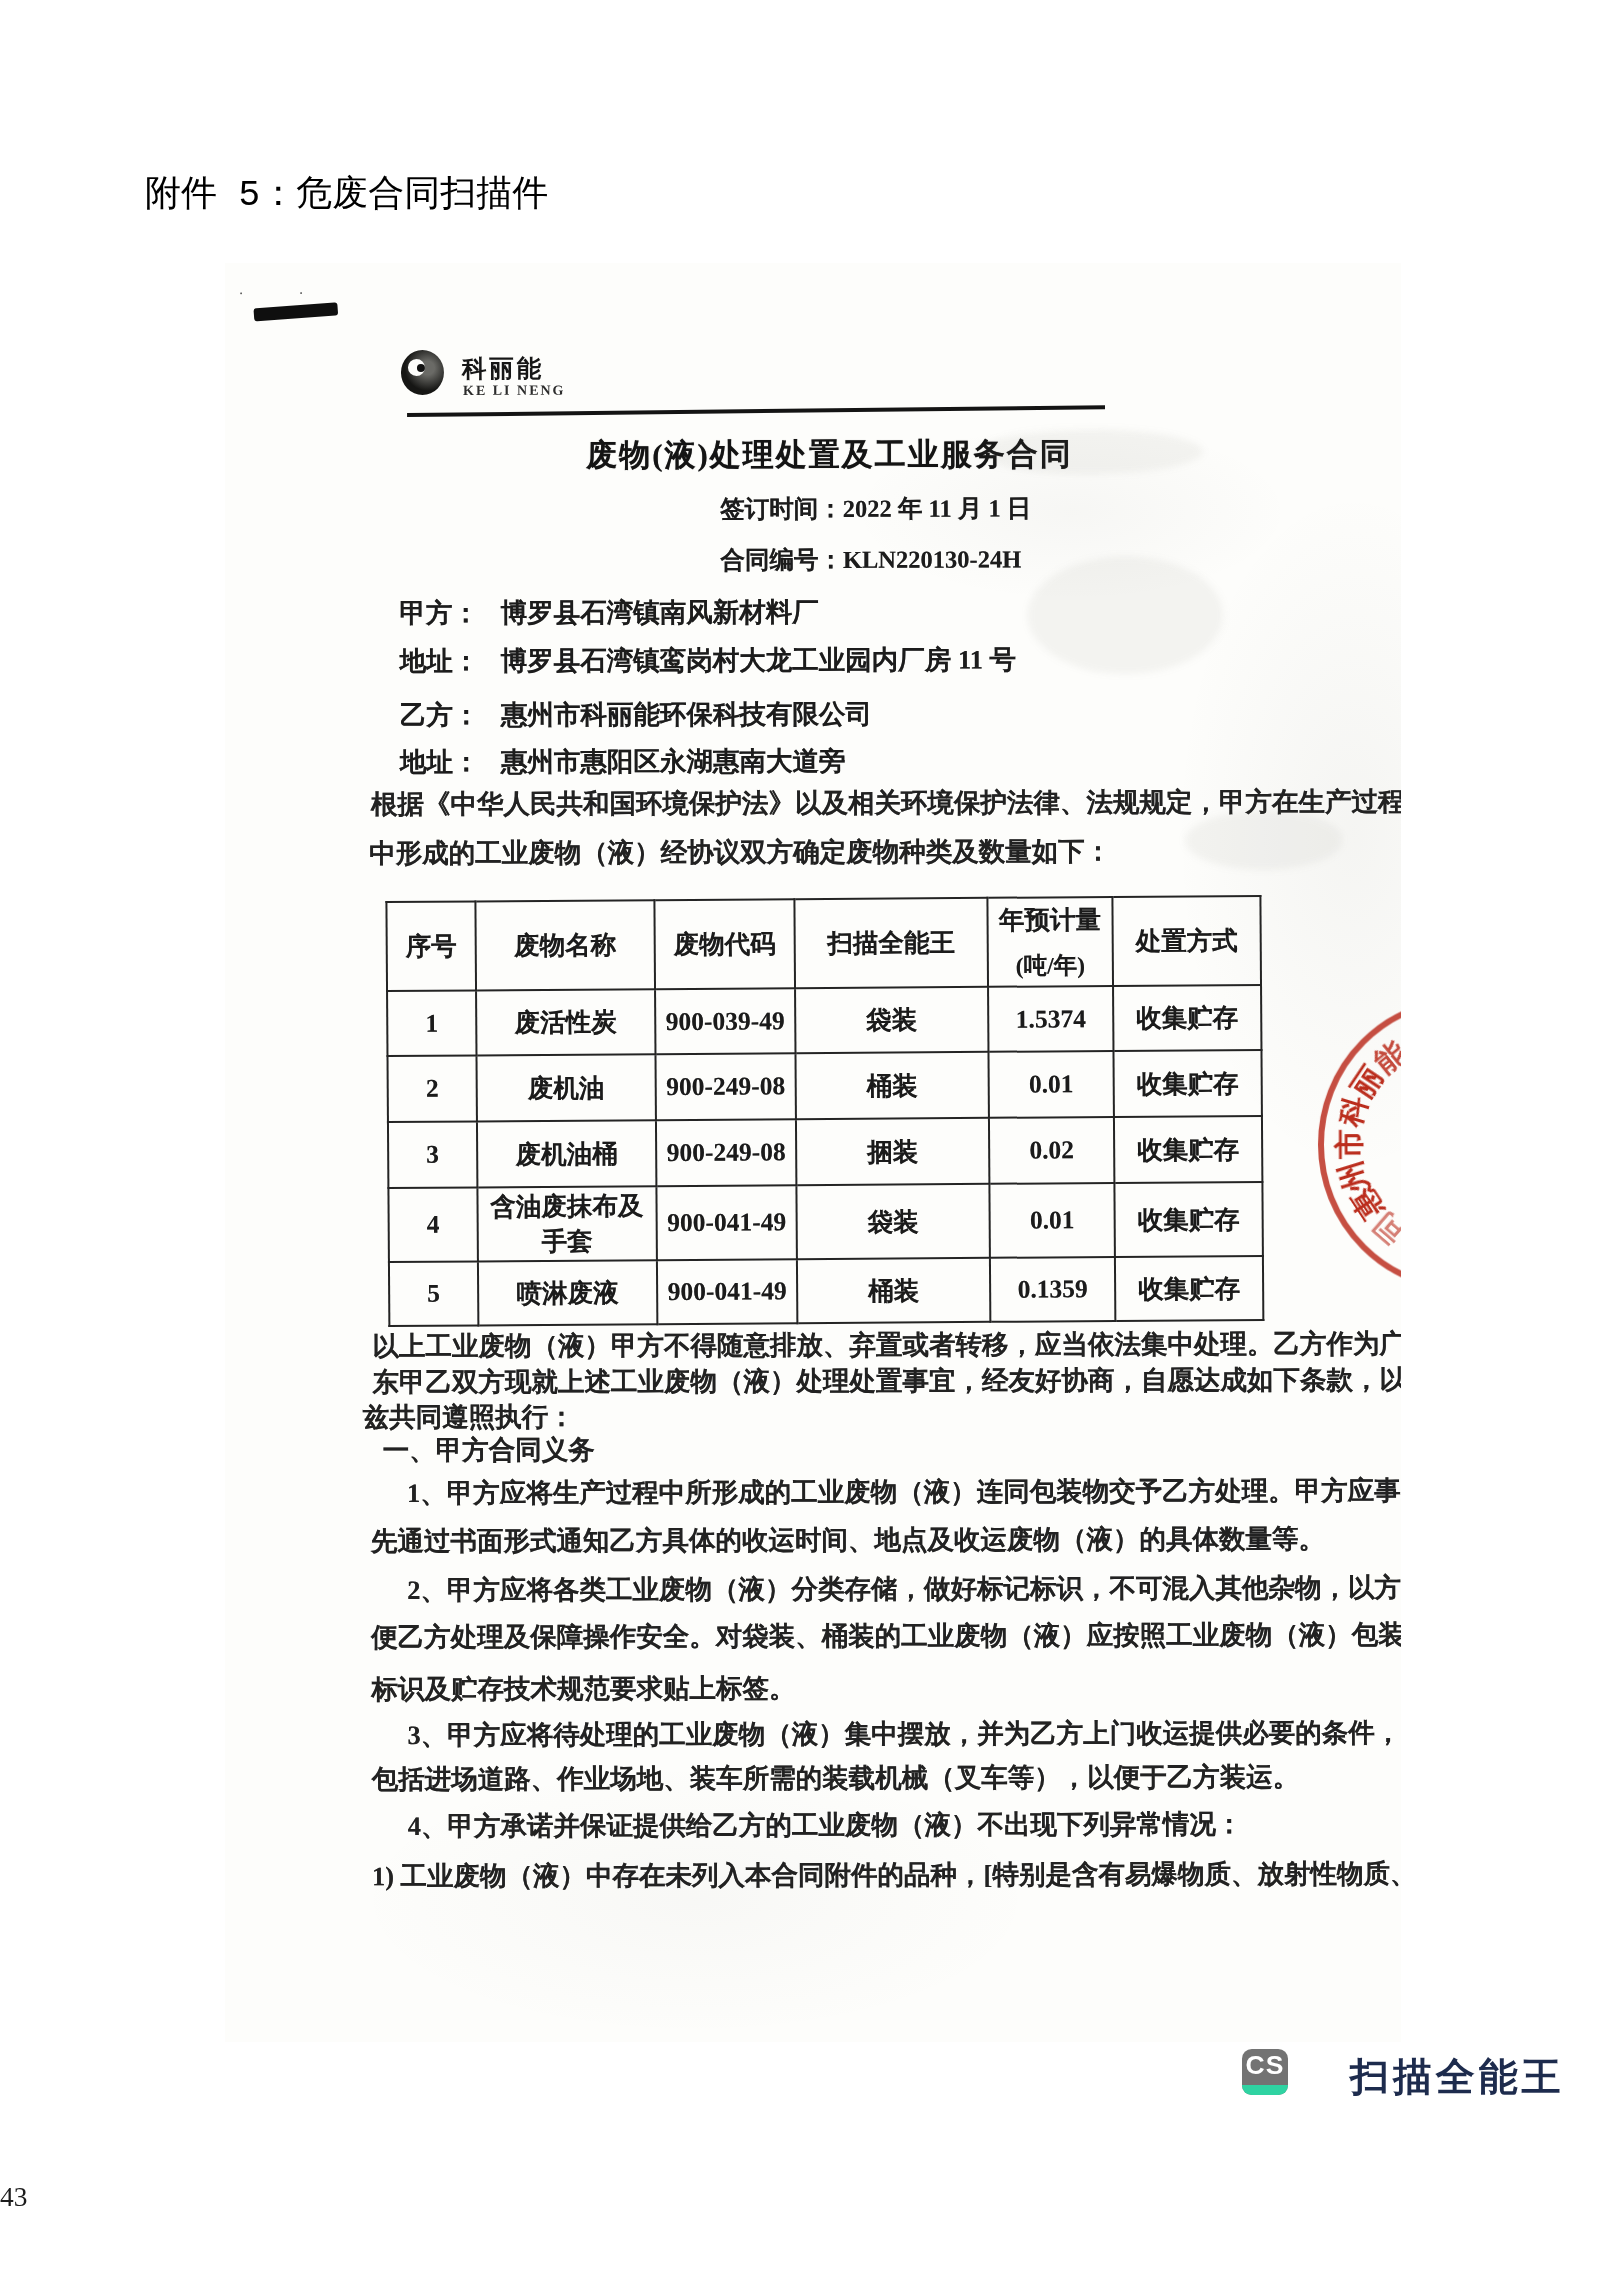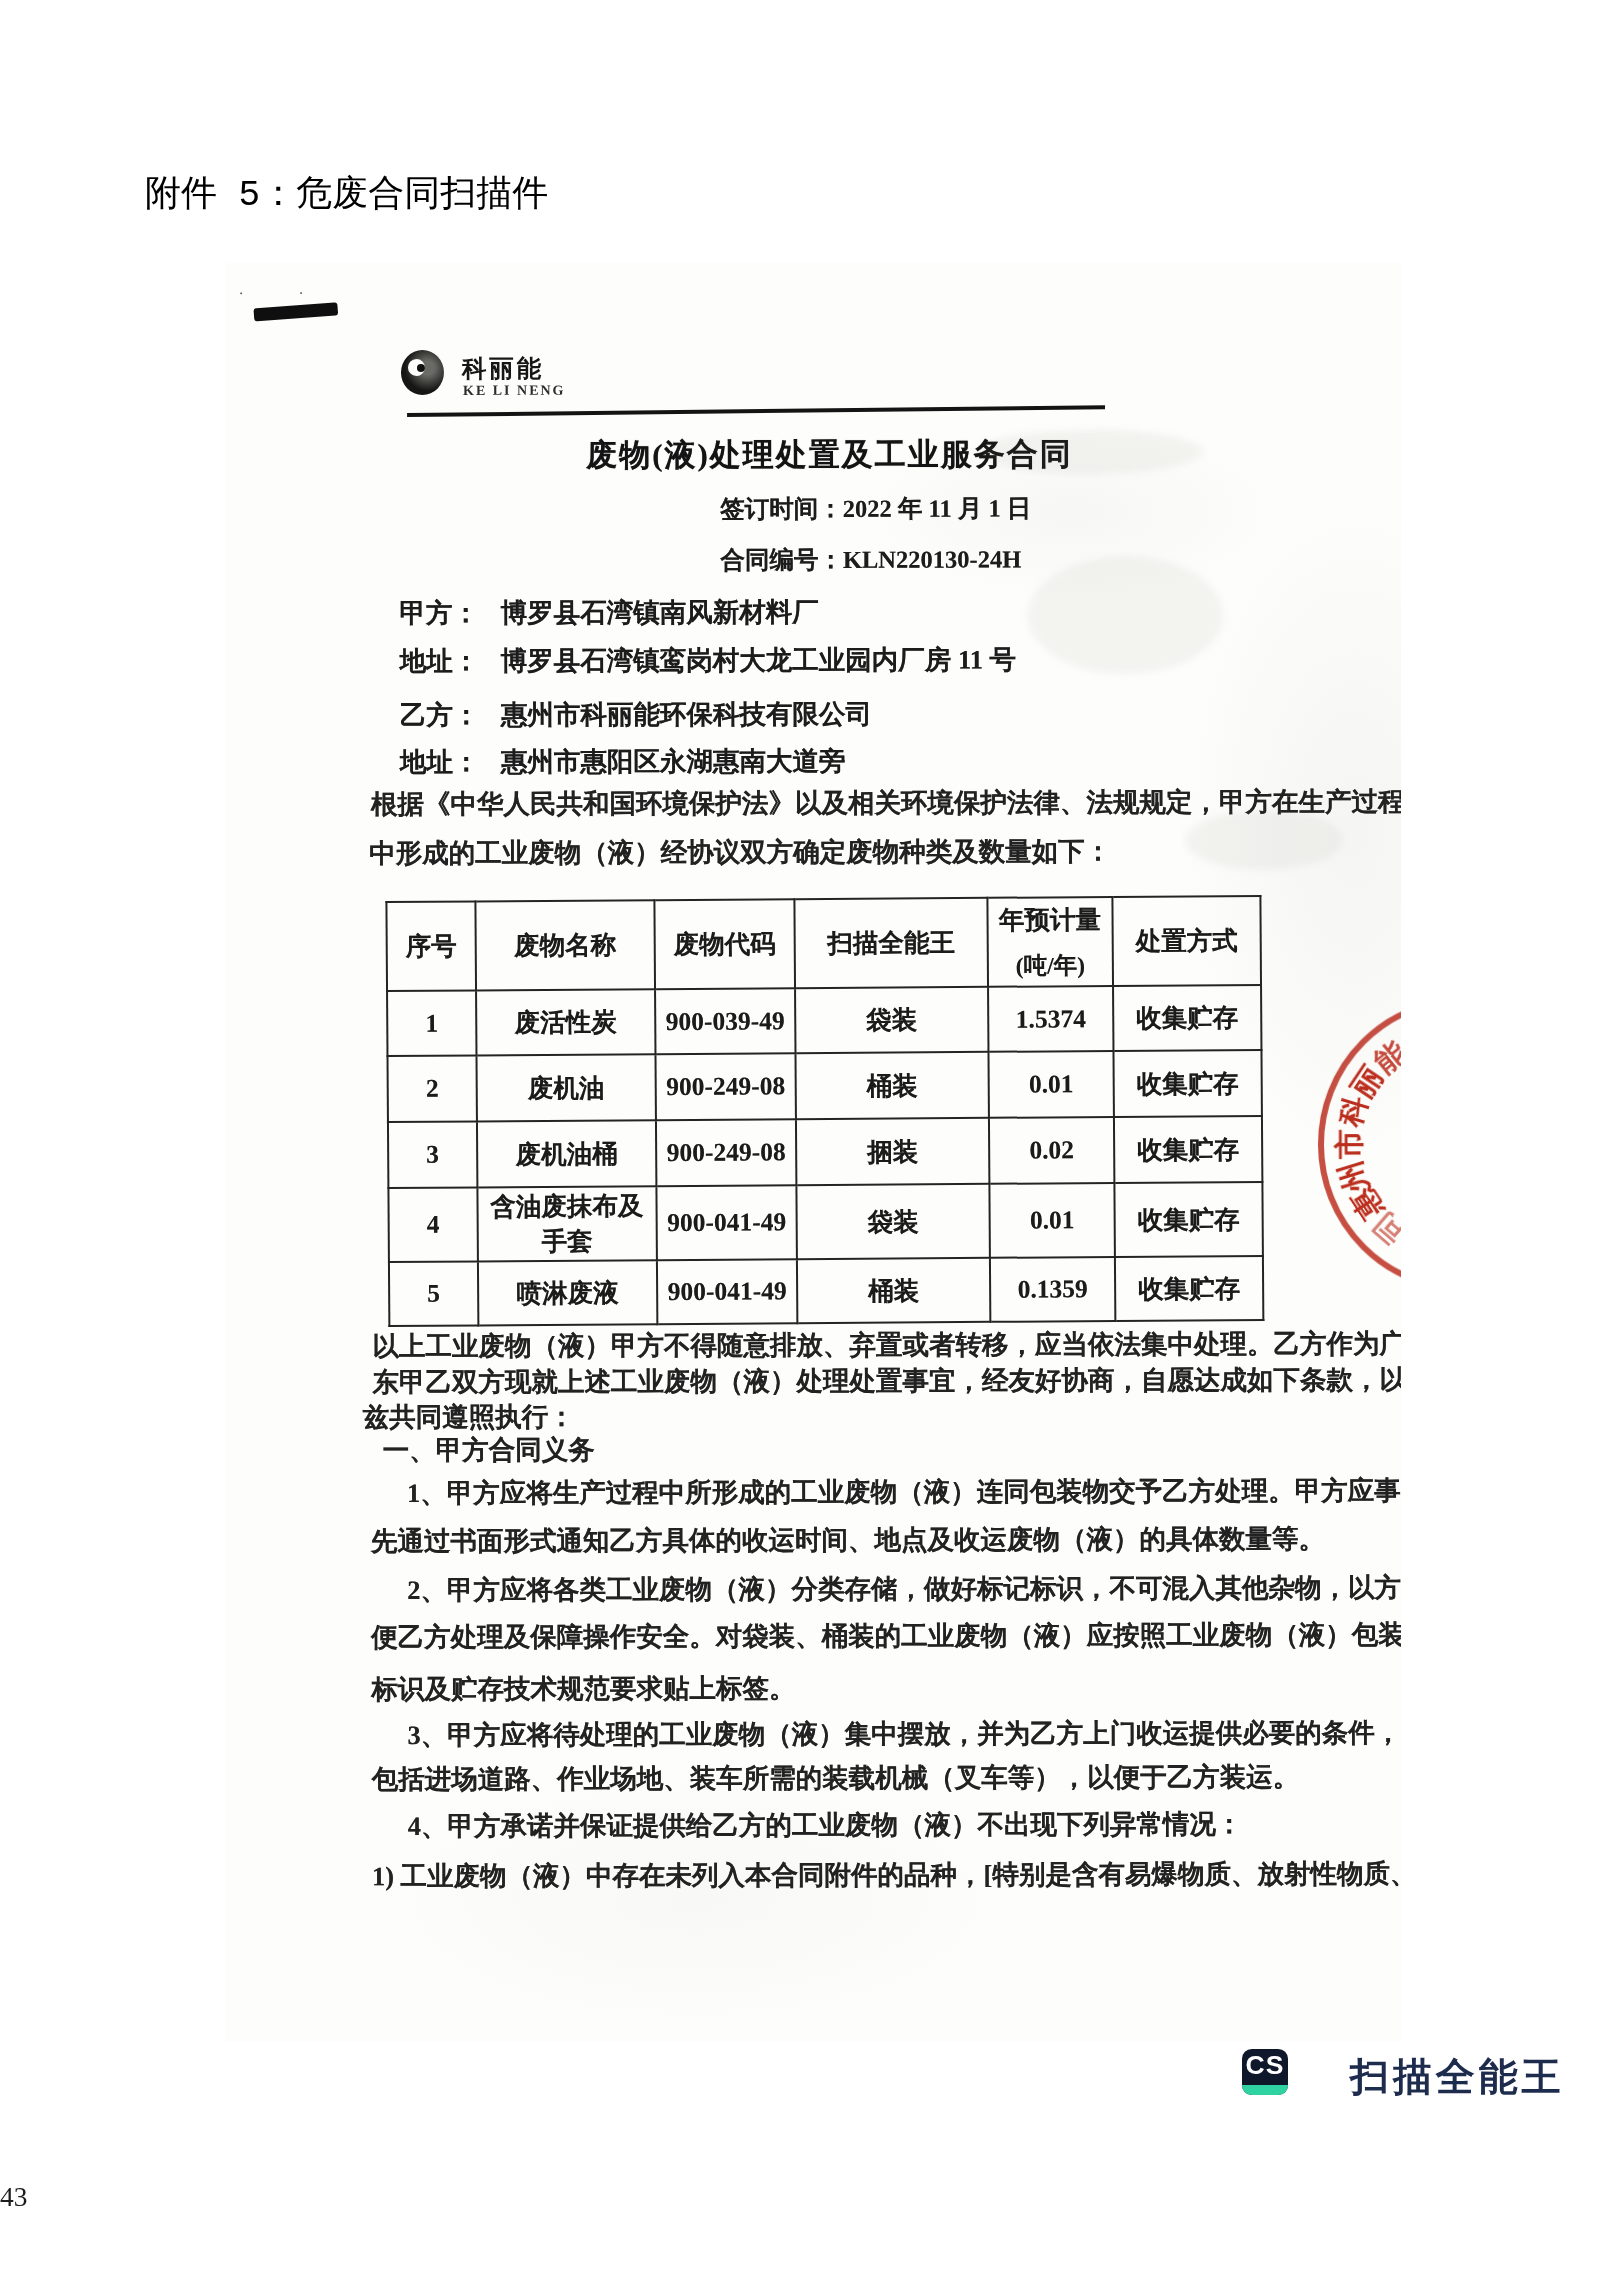--- a/index.html
+++ b/index.html
@@ -57,21 +57,21 @@
   .qty-unit{display:block;font-size:23.5px;font-weight:700;margin-top:12px;}
   
   .seal-ring{position:absolute;left:1093px;top:735px;width:284px;height:284px;border-radius:50%;
     border:6.9px solid rgba(186,40,26,.82);filter:blur(0.4px);}
   .seal-char{position:absolute;font-size:30px;font-weight:700;color:#bb2d1d;
     font-family:"Liberation Sans",sans-serif;filter:blur(0.3px);}
   
   .artifact{position:absolute;border-radius:50%;filter:blur(3.9px);background:rgba(110,110,100,.07);}
   
   .cs-badge{position:absolute;left:1242px;top:2049px;width:46px;height:46px;border-radius:9.8px;
-    background:#0f172a;overflow:hidden;}
+    background:#737373;overflow:hidden;}
   .cs-badge .cs-text{position:absolute;left:0;top:1px;width:100%;text-align:center;font-size:26.5px;
     font-weight:700;color:#ffffff;font-family:"Liberation Sans",sans-serif;letter-spacing:1px;}
   .cs-badge .cs-strip{position:absolute;left:0;bottom:0;width:100%;height:9.8px;background:#2fd3a2;}
   .cs-label{position:absolute;left:1302px;top:2050px;font-size:39px;font-weight:700;color:#1d2b4d;
     font-family:Liberation Mono, monospace;letter-spacing:3.9px;white-space:nowrap;margin-left:48px;}
   .page-number{position:absolute;left:0;top:2182px;width:1621px;font-size:27.4px;
     color:#1c1c1c;}
 </style>
 </head>
 <body>

